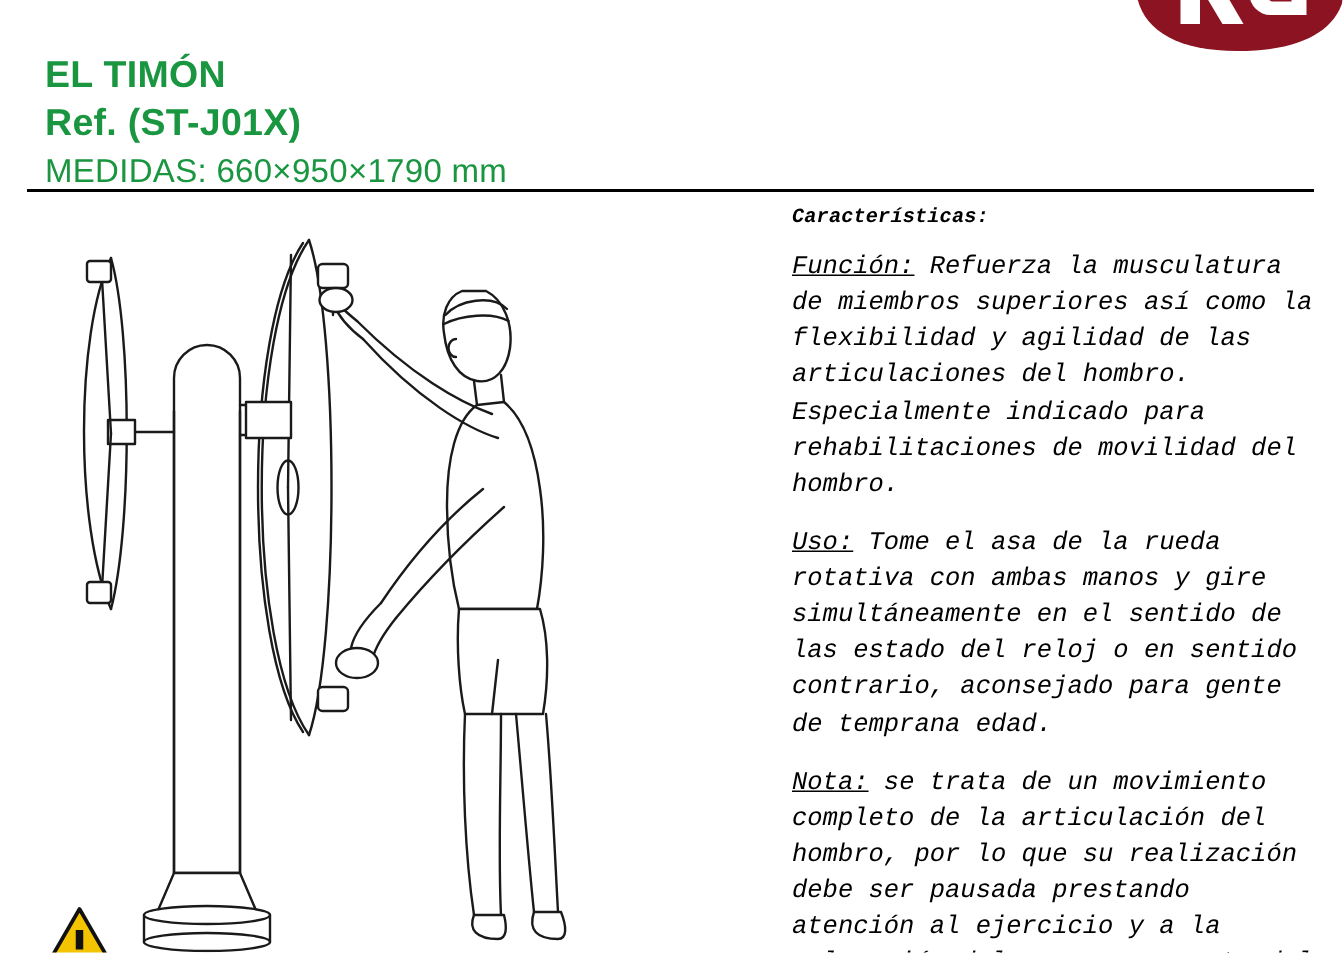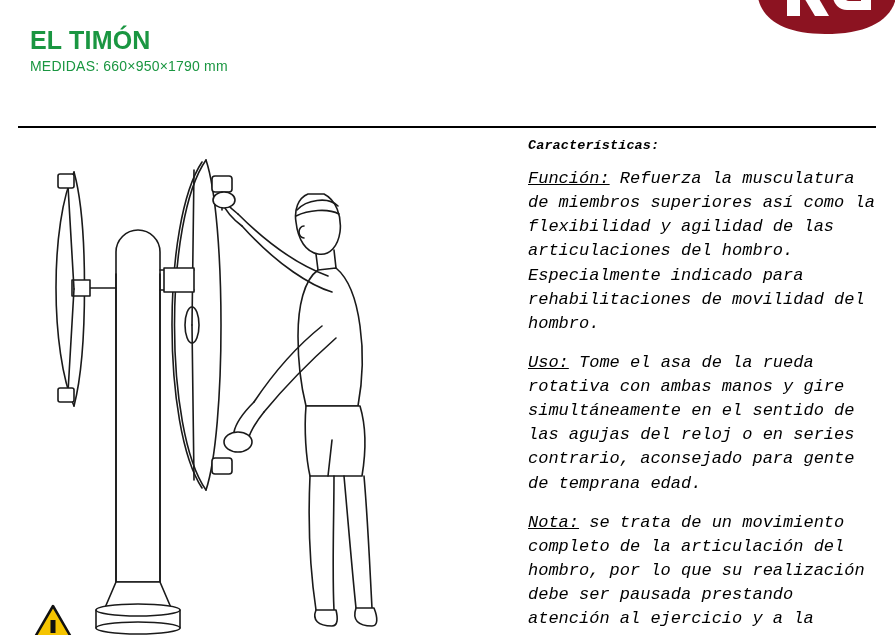--- a/index.html
+++ b/index.html
@@ -19,38 +19,38 @@
   
   .header {
     position: absolute;
     left: 0; top: 0;
     width: 895px;
     height: 128px;
   }
   .title-block {
     position: absolute;
     left: 30px;
-    top: 24px;
+    top: 34px;
     color: #1a9641;
     line-height: 1.28;
   }
   .title-line1 {
     font-size: 25px;
     font-weight: bold;
     letter-spacing: 0.2px;
     margin: 0;
   }
   .title-line2 {
     font-size: 25px;
     font-weight: bold;
     letter-spacing: 0.2px;
     margin: 0;
   }
   .title-line3 {
-    font-size: 14px;
+    font-size: 22px;
     font-weight: normal;
     letter-spacing: 0.2px;
     margin: 2px 0 0 0;
     text-align: center;
   }
 
   
   .logo {
     position: absolute;
     right: 0px;
@@ -115,20 +115,21 @@
     height: 40px;
   }
 </style>
 </head>
 <body>
 
 <div class="header">
 
   <div class="title-block">
     <div class="title-line1">EL TIMÓN</div>
+    <div class="title-line2">Ref. (ST-J01X)</div>
     <div class="title-line3">MEDIDAS: 660×950×1790 mm</div>
   </div>
 
   <div class="logo">
     <svg width="220" height="108" viewBox="0 0 220 108" xmlns="http://www.w3.org/2000/svg">
 
       <path d="M118 -10 C 96 -10, 82 4, 82 28 C 82 56, 104 74, 150 74 C 196 74, 222 58, 222 28 C 222 2, 200 -10, 170 -10 Z" fill="#8c1321"></path>
 
       <g fill="#ffffff">
 
@@ -250,20 +251,20 @@
 </div>
 
 <div class="text-col">
   <div class="char-heading">Características:</div>
 
   <p class="para">
     <span class="lead">Función:</span><span> Refuerza la musculatura de miembros superiores así como la flexibilidad y agilidad de las articulaciones del hombro. Especialmente indicado para rehabilitaciones de movilidad del hombro.</span>
   </p>
 
   <p class="para">
-    <span class="lead">Uso:</span><span> Tome el asa de la rueda rotativa con ambas manos y gire simultáneamente en el sentido de las agujas del reloj o en series contrario, aconsejado para gente de temprana edad.</span>
+    <span class="lead">Uso:</span><span> Tome el asa de la rueda rotativa con ambas manos y gire simultáneamente en el sentido de las estado del reloj o en sentido contrario, aconsejado para gente de temprana edad.</span>
   </p>
 
 
   <p class="para">
     <span class="lead">Nota:</span><span> se trata de un movimiento completo de la articulación del hombro, por lo que su realización debe ser pausada prestando atención al ejercicio y a la colocación del cuerpo respecto del aparato. En caso de dolor articular, suspender el ejercicio.</span>
   </p>
 </div>
 
 </body></html>

